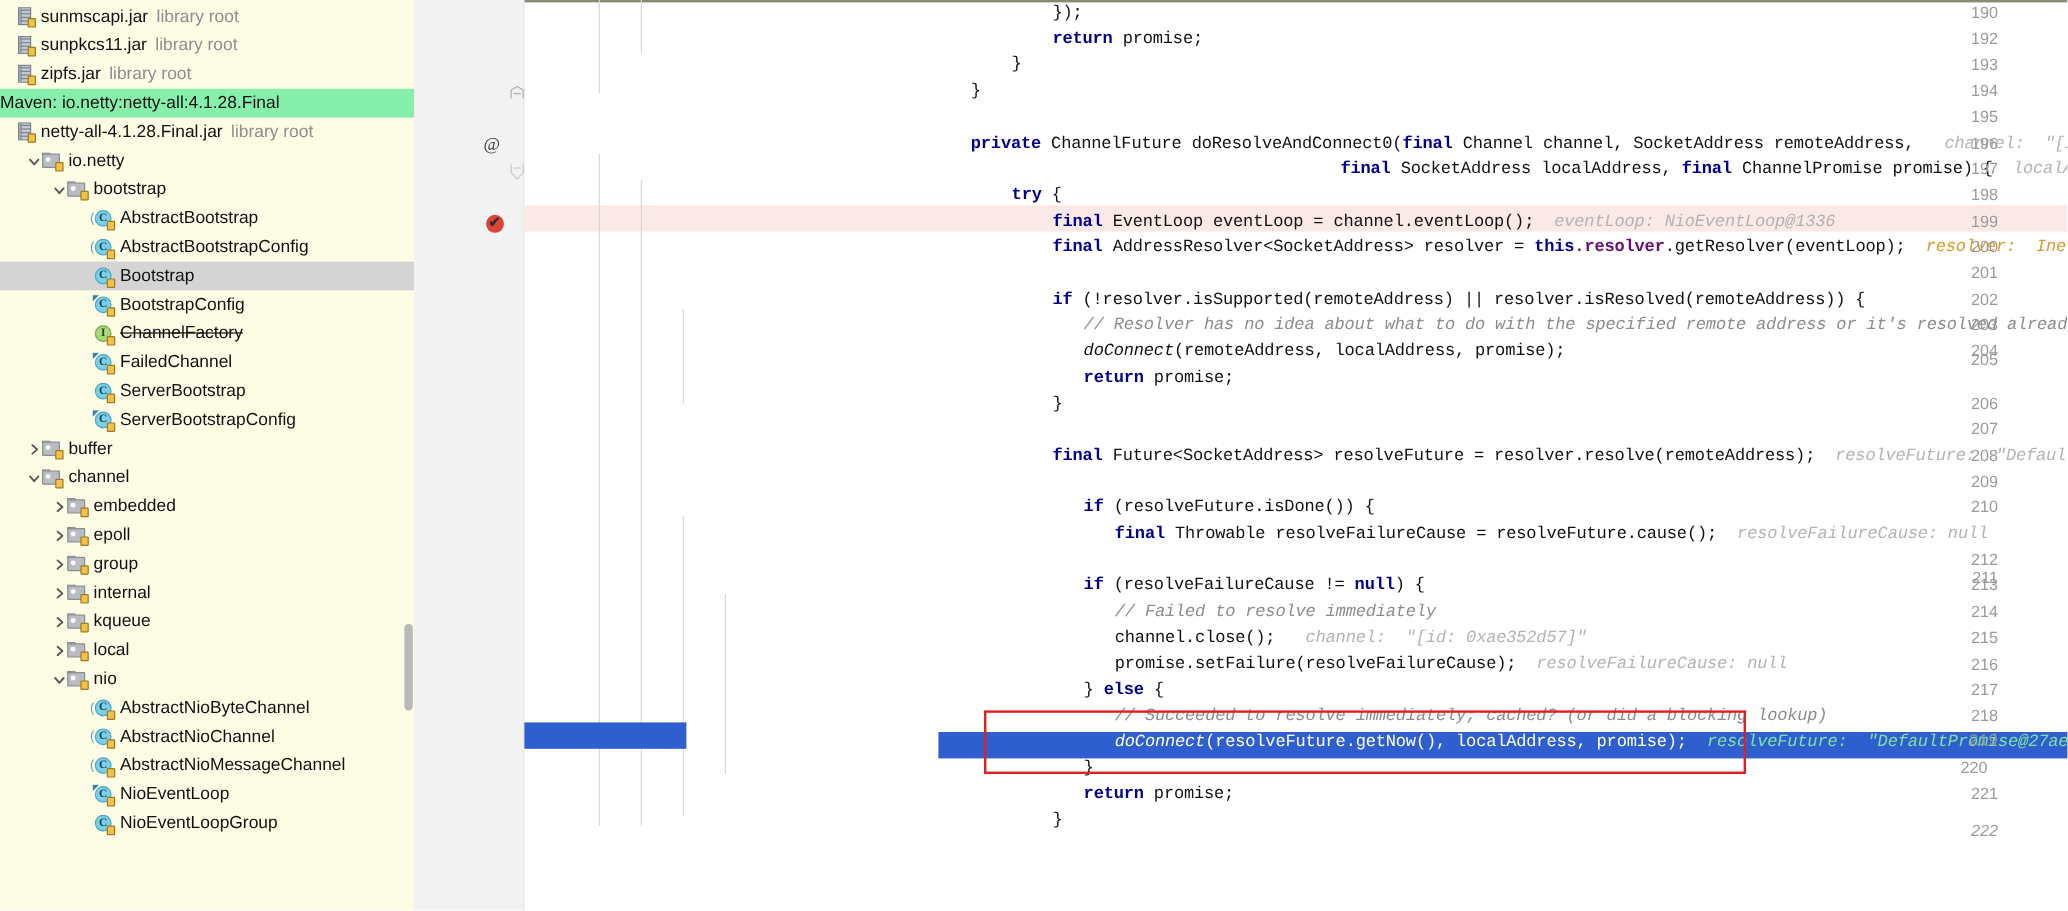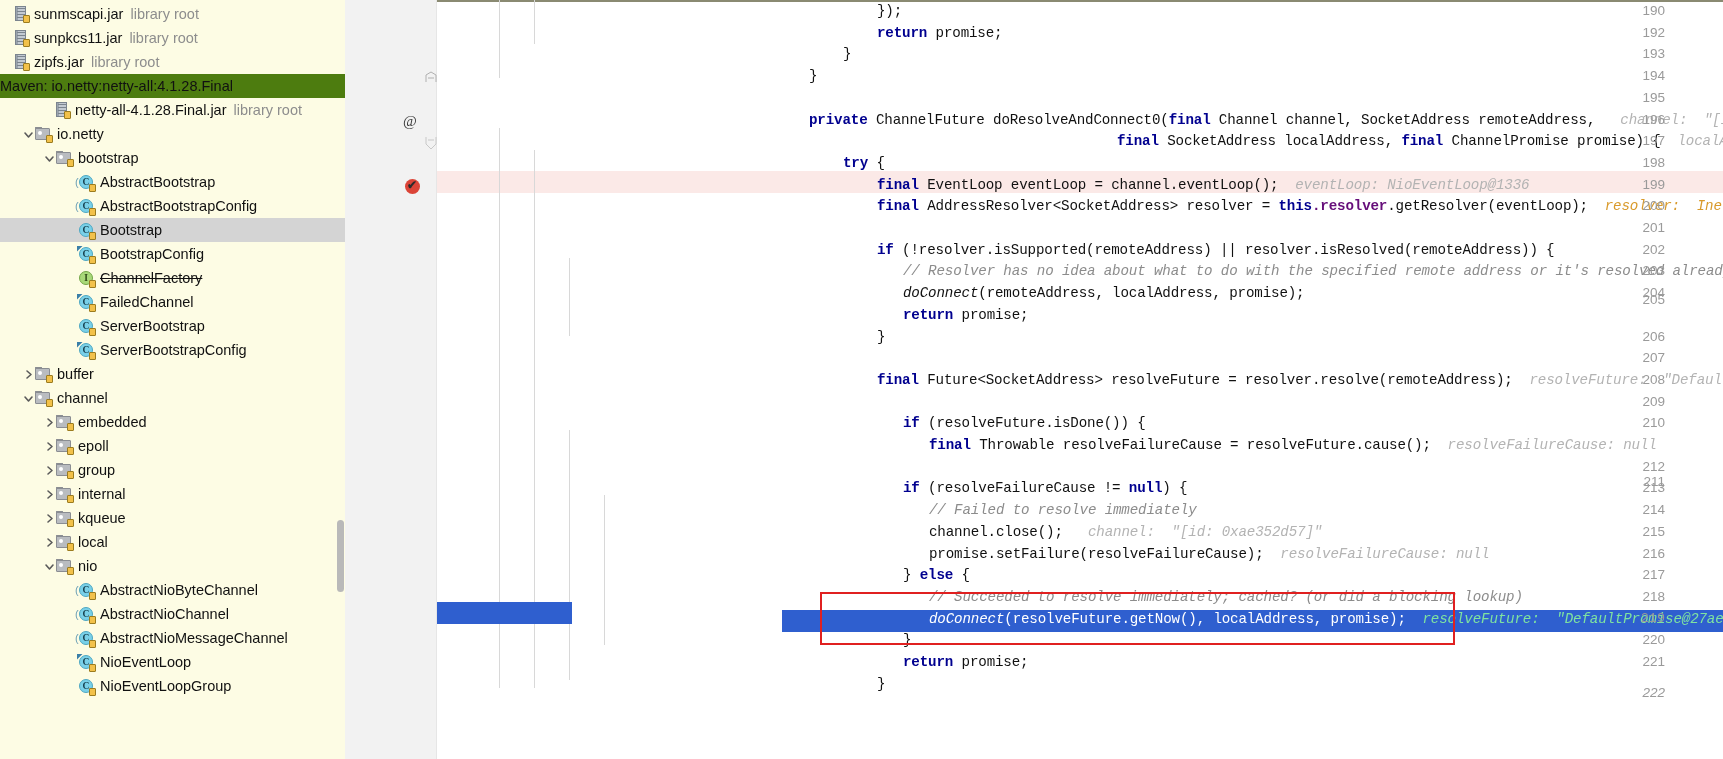--- a/index.html
+++ b/index.html
@@ -22,21 +22,21 @@
   .tree-row {
     height: 24px;
     display: flex;
     align-items: center;
     white-space: nowrap;
     font-size: 14.5px;
     color: #1a1a1a;
     position: relative;
   }
   .tree-row.selected { background: #d4d4d4; }
-  .tree-row.header-row { background: #4d7c0f; }
+  .tree-row.header-row { background: #86efac; }
   .arrow {
     width: 14px; height: 14px;
     flex: 0 0 14px;
     display: inline-flex;
     align-items: center; justify-content: center;
     color: #5a5a5a;
     font-size: 11px;
     line-height: 1;
   }
   .arrow svg { display: block; }
@@ -250,21 +250,21 @@
               <span class="lock"></span>
             </span>
           </span>
           <span class="lbl">zipfs.jar</span>
           <span class="lbl dim">library root</span>
         </div>
         <div class="tree-row header-row" style="position: absolute; left: 0px; right: 0px; top: 74px;">
           <span style="display:inline-block;width:0px"></span>
           <span class="lbl">Maven: io.netty:netty-all:4.1.28.Final</span>
         </div>
-        <div class="tree-row" style="position: absolute; left: 0px; right: 0px; top: 98px; padding-left: 41px;">
+        <div class="tree-row" style="position: absolute; left: 0px; right: 0px; top: 98px;">
           <span style="display:inline-block;width:0px"></span>
           <span class="arrow"></span>
           <span class="ic">
             <span class="jar-ic">
               <span class="body"></span>
               <span class="lines">
                 <i></i>
                 <i></i>
                 <i></i>
                 <i></i>
@@ -693,21 +693,21 @@
         <div class="ln" style="top: 415.3px;">210</div>
         <div class="ln" style="top: 437px; margin-top: 37px;">211</div>
         <div class="ln" style="top: 458.7px;">212</div>
         <div class="ln" style="top: 480.4px;">213</div>
         <div class="ln" style="top: 502.1px;">214</div>
         <div class="ln" style="top: 523.8px;">215</div>
         <div class="ln" style="top: 545.5px;">216</div>
         <div class="ln" style="top: 567.2px;">217</div>
         <div class="ln" style="top: 588.9px;">218</div>
         <div class="ln" style="top: 610.6px; font-family: Liberation Mono, monospace;">219</div>
-        <div class="ln" style="top: 632.3px;">220</div>
+        <div class="ln" style="top: 632.3px; text-align: center;">220</div>
         <div class="ln" style="top: 654px;">221</div>
         <div class="ln" style="top: 685px; font-style: italic;">222</div>
         <div class="gicon" style="top: 175.6px;">
           <div class="bp">
             <span class="chk">✔</span>
           </div>
         </div>
         <div class="gicon at-sign" style="top: 110.5px;">@</div>
         <div class="gicon" style="left: 76px; top: 67.1px;">
           <div class="fold-box">

